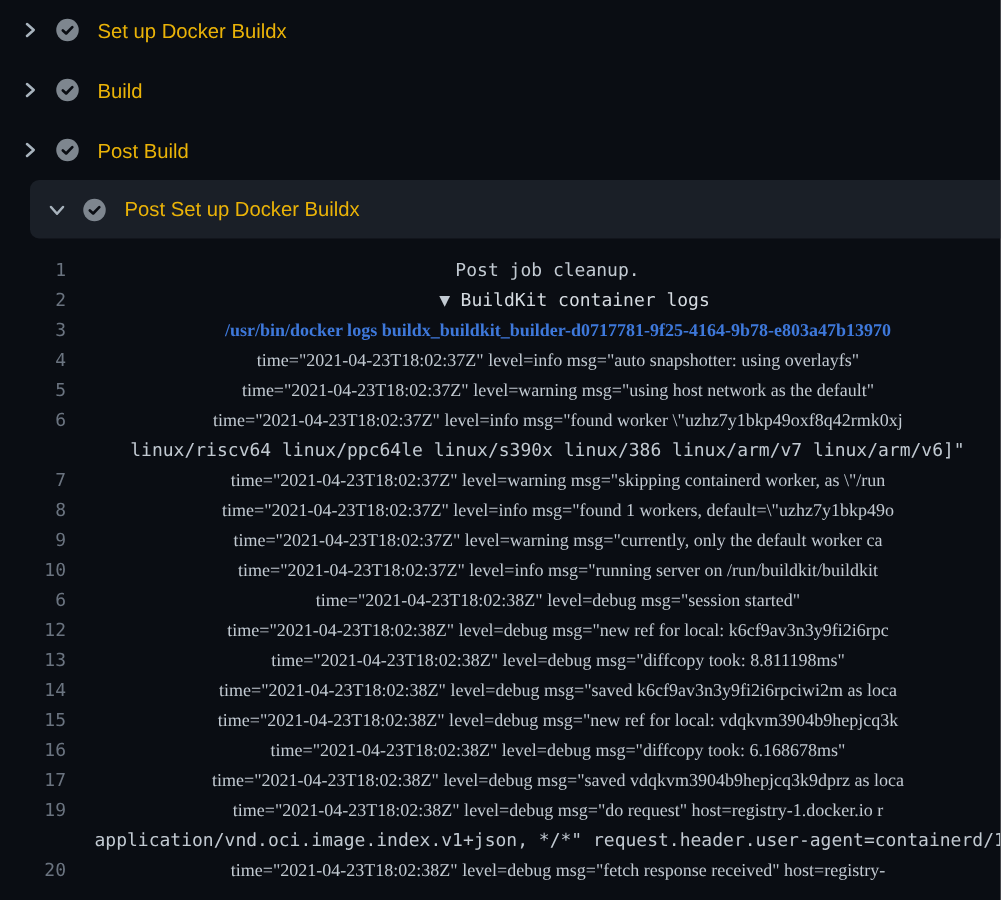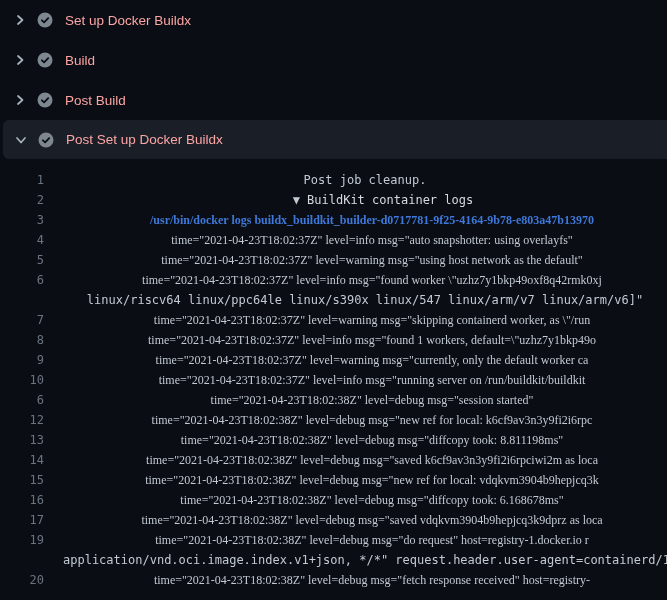--- a/index.html
+++ b/index.html
@@ -10,28 +10,28 @@
     background:#0a0d13;
     font-family:"Liberation Sans", sans-serif;
   }
   
   .step-row{
     display:flex;align-items:center;
     height:40px;
     padding-left:12px;
     box-sizing:border-box;
     cursor:pointer;
-    color:#fca5a5;
+    color:#eab308;
     font-size:13.5px;
   }
   .step-row.expanded{
     height:39px;
     background:#1a1f27;
     border-radius:6px 0 0 6px;
-    margin-left:3px;
+    margin-left:20px;
     padding-left:10px;
   }
   .step-row .chev{
     width:16px;height:16px;flex:0 0 16px;
     display:flex;align-items:center;justify-content:center;
     margin-right:9px;
   }
   .step-row .check{
     width:16px;height:16px;flex:0 0 16px;
     display:flex;align-items:center;justify-content:center;
@@ -163,21 +163,21 @@
       <div class="logline">
         <a class="lnum">5</a>
         <div class="lbody">
           <div class="lrow first grouped">time="2021-04-23T18:02:37Z" level=warning msg="using host network as the default"</div>
         </div>
       </div>
       <div class="logline">
         <a class="lnum">6</a>
         <div class="lbody">
           <div class="lrow first grouped">time="2021-04-23T18:02:37Z" level=info msg="found worker \"uzhz7y1bkp49oxf8q42rmk0xj</div>
-          <div class="lrow wrap">linux/riscv64 linux/ppc64le linux/s390x linux/547 linux/arm/v7 linux/arm/v6]"</div>
+          <div class="lrow wrap">linux/riscv64 linux/ppc64le linux/s390x linux/386 linux/arm/v7 linux/arm/v6]"</div>
         </div>
       </div>
       <div class="logline">
         <a class="lnum">7</a>
         <div class="lbody">
           <div class="lrow first grouped">time="2021-04-23T18:02:37Z" level=warning msg="skipping containerd worker, as \"/run</div>
         </div>
       </div>
       <div class="logline">
         <a class="lnum">8</a>

